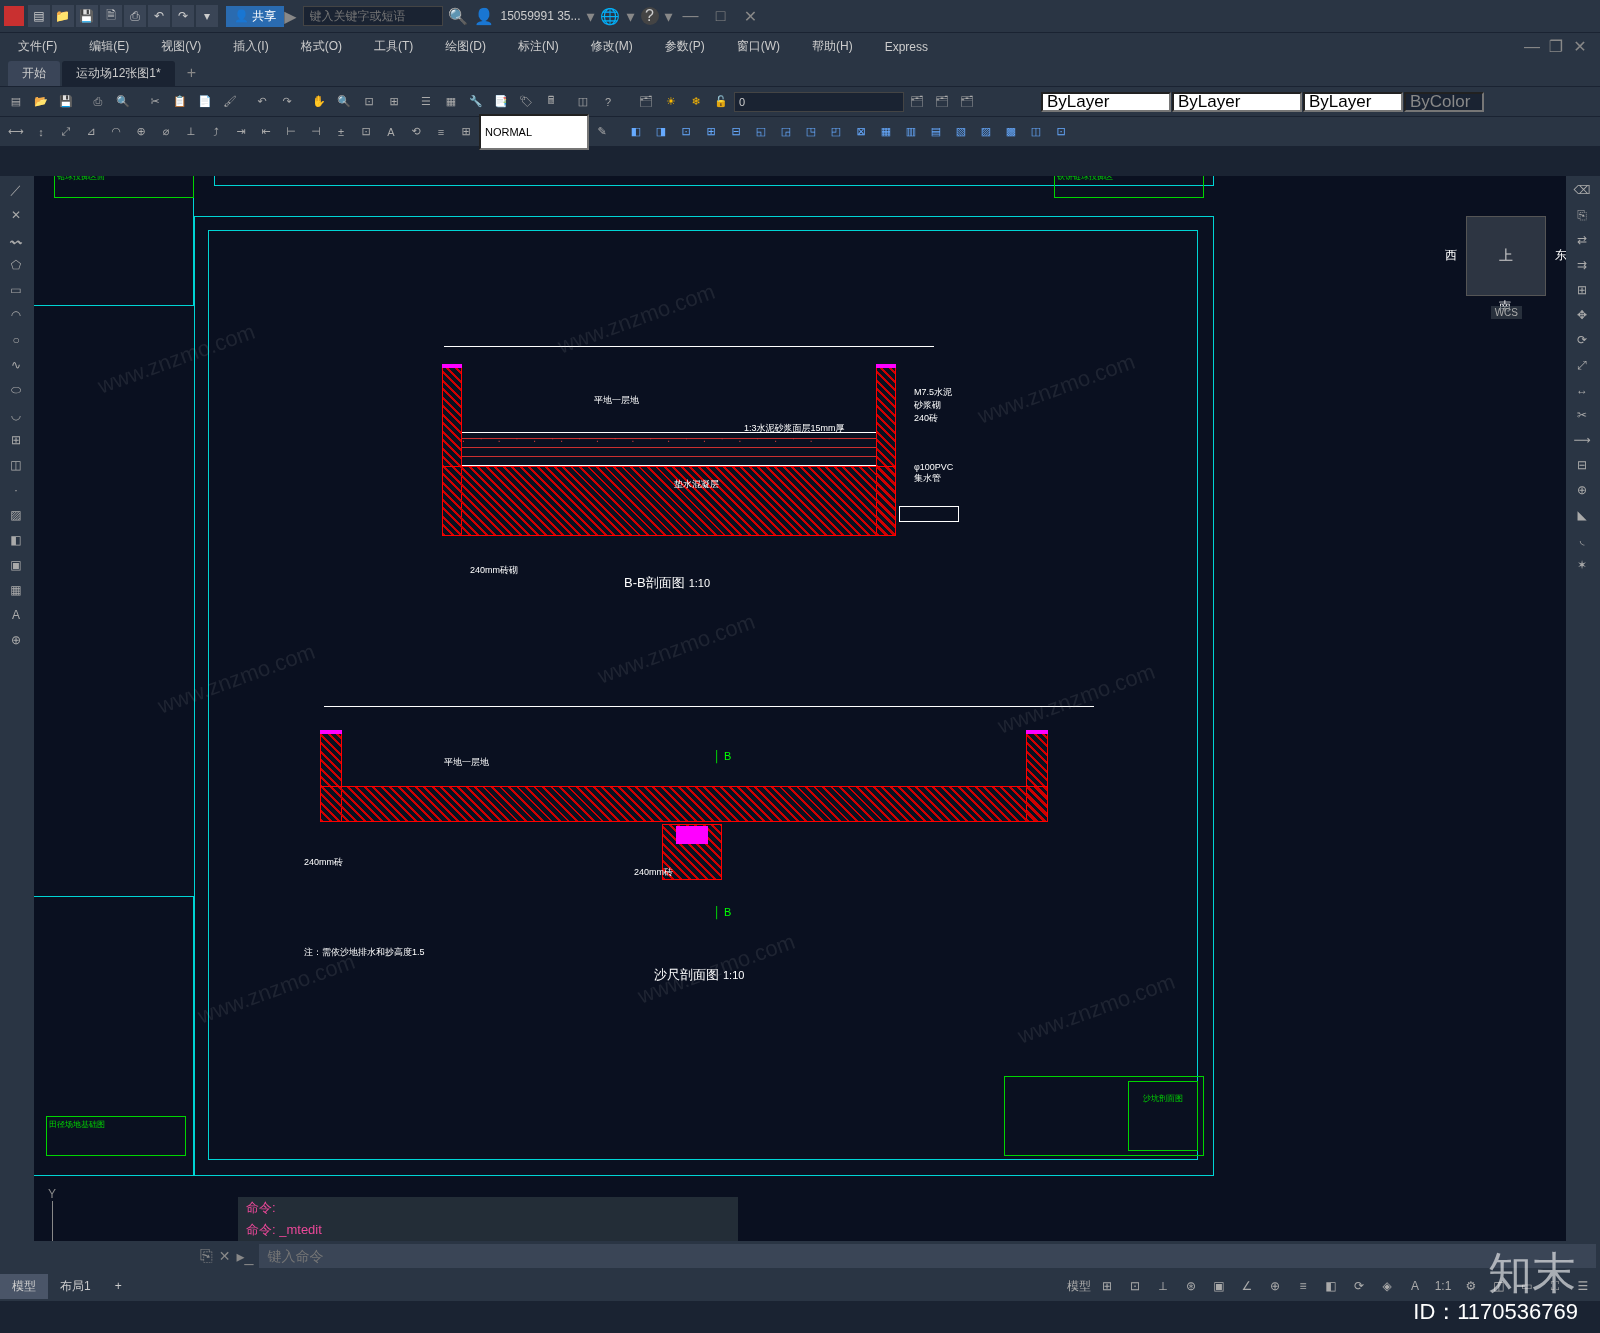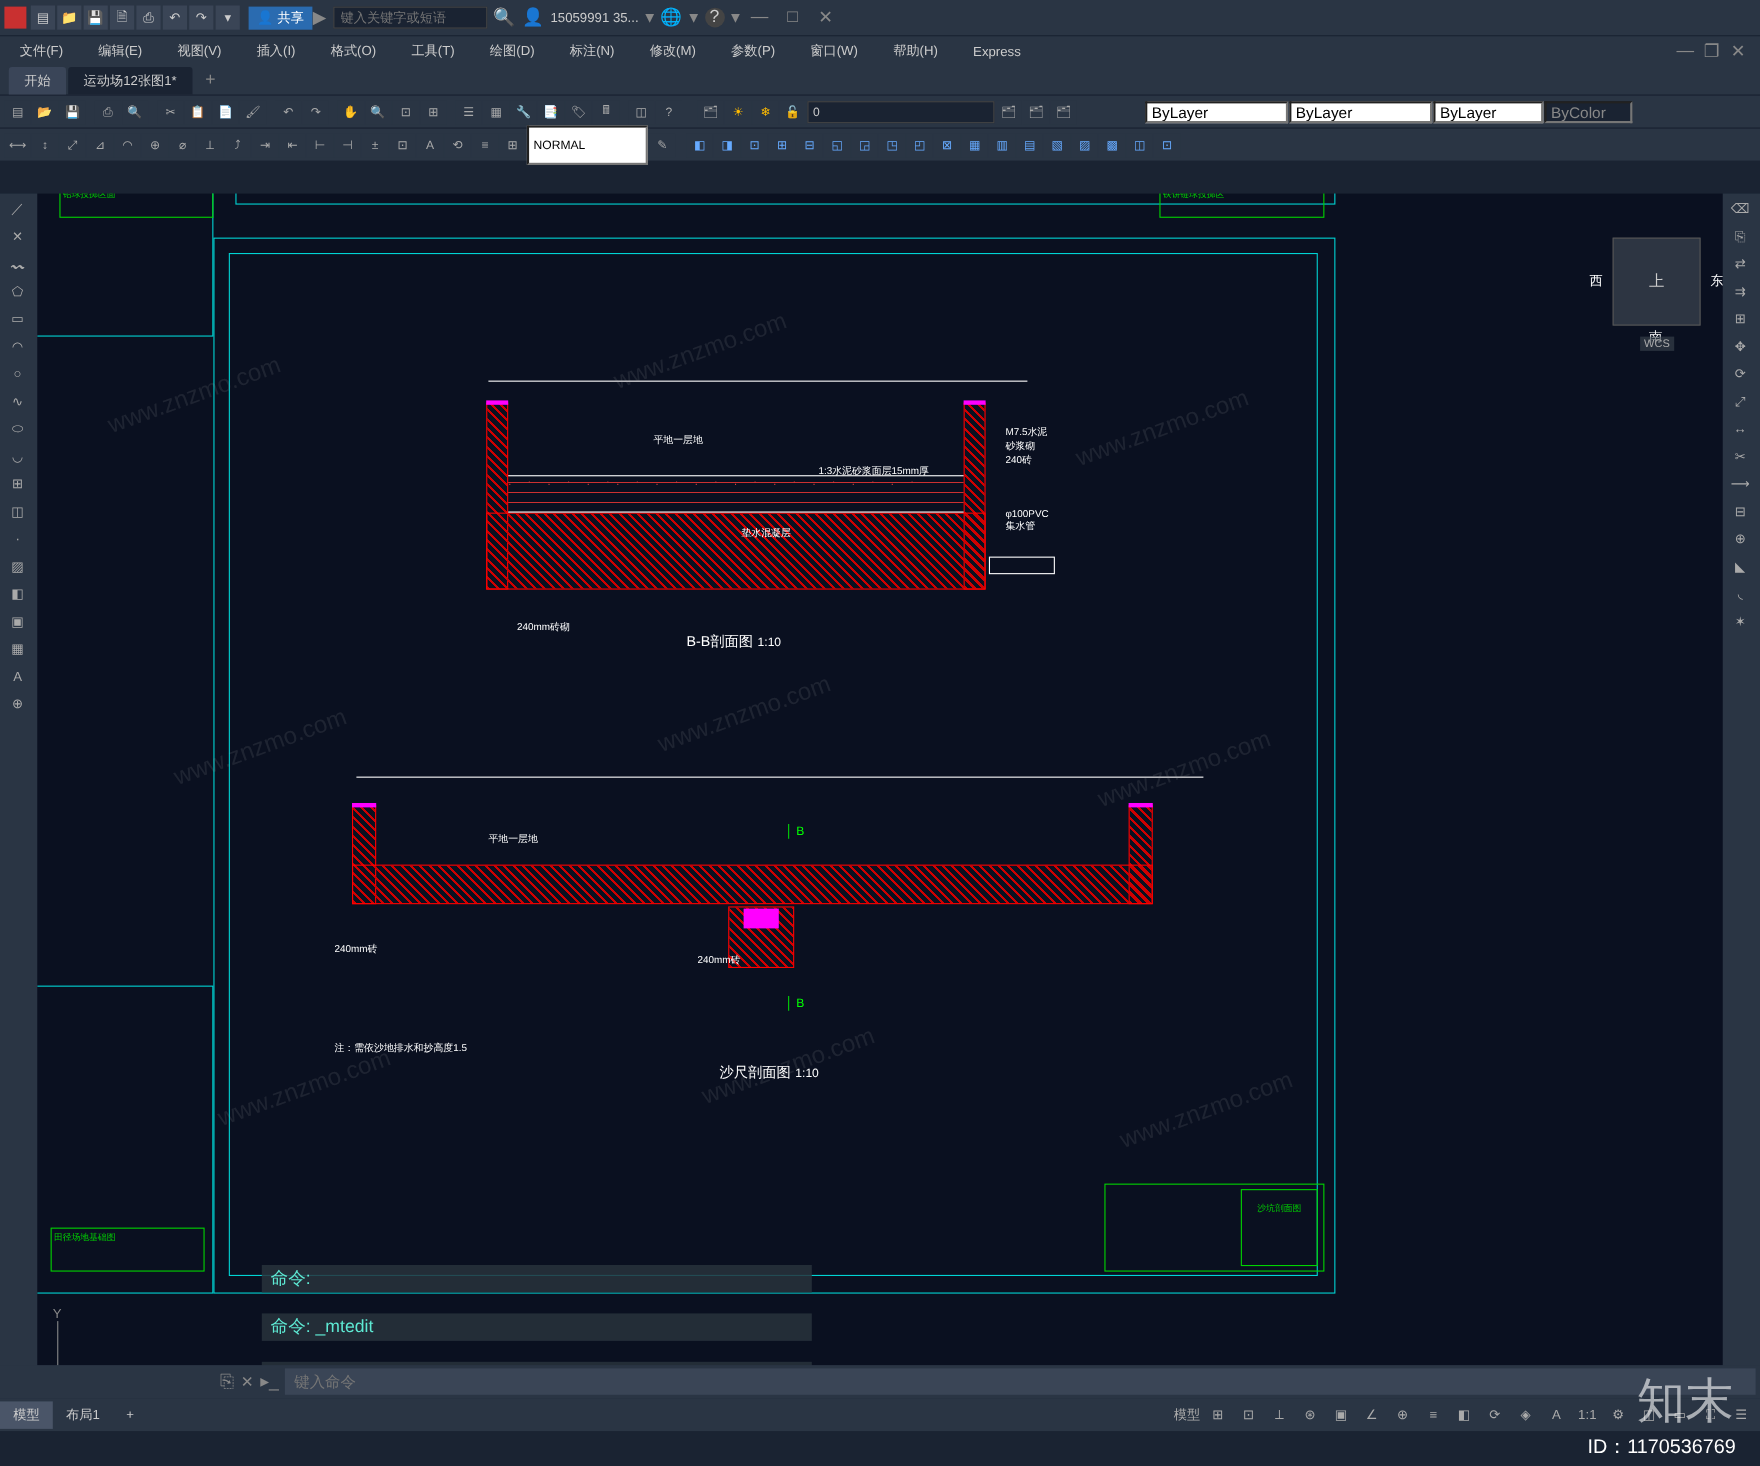--- a/index.html
+++ b/index.html
@@ -25,21 +25,21 @@
 .doc-tabs { height: 26px; background: #2a3544; display: flex; align-items: flex-end; padding-left: 8px; }
 .doc-tab { padding: 4px 14px; font-size: 12px; background: #3a4558; color: #ccc; border-radius: 3px 3px 0 0; margin-right: 2px; cursor: pointer; }
 .doc-tab.active { background: #1a2332; }
 .tab-plus { padding: 4px 10px; color: #888; cursor: pointer; }
 
 
 .toolbar-row { height: 30px; background: #2a3544; border-top: 1px solid #1a2332; display: flex; align-items: center; padding: 0 4px; gap: 1px; }
 .tb-btn { width: 24px; height: 22px; background: #2a3544; display: flex; align-items: center; justify-content: center; font-size: 11px; color: #aaa; cursor: pointer; border: 1px solid transparent; }
 .tb-sep { width: 6px; }
 .layer-input { background: #1a2332; border: 1px solid #444; color: #ccc; font-size: 11px; padding: 2px 4px; width: 140px; height: 20px; }
-.layer-select { background: #fff; color: #000; font-size: 14px; padding: 1px 4px; width: 100px; height: 20px; }
+.layer-select { background: #fff; color: #000; font-size: 17px; padding: 1px 4px; width: 100px; height: 20px; }
 .style-select { background: #fff; color: #000; font-size: 11px; padding: 1px 4px; width: 90px; height: 36px; }
 
 
 .main-area { position: absolute; top: 176px; left: 0; right: 0; bottom: 62px; display: flex; }
 .left-toolbar { width: 34px; background: #2a3544; display: flex; flex-direction: column; gap: 1px; padding: 2px; }
 .right-toolbar { width: 34px; background: #2a3544; display: flex; flex-direction: column; gap: 1px; padding: 2px; }
 .vtb { width: 28px; height: 24px; display: flex; align-items: center; justify-content: center; cursor: pointer; color: #aaa; font-size: 12px; }
 
 .canvas { flex: 1; background: #0a1020; position: relative; overflow: hidden; }
 
@@ -63,36 +63,36 @@
 .wcs-lbl { position: absolute; top: 130px; right: 44px; color: #aaa; font-size: 10px; background: rgba(60,70,80,0.6); padding: 1px 4px; }
 
 
 .ucs { position: absolute; bottom: 20px; left: 18px; }
 .ucs-x { position: absolute; width: 50px; height: 1px; background: #888; }
 .ucs-y { position: absolute; width: 1px; height: 50px; background: #888; bottom: 0; }
 .ucs-lbl { position: absolute; color: #888; font-size: 12px; }
 
 
 .cmd-area { position: absolute; bottom: 110px; left: 240px; width: 500px; }
-.cmd-hist { background: rgba(40,50,60,0.85); color: #5eead4; font-size: 16px; padding: 2px 8px; margin-top: 19px; }
+.cmd-hist { background: rgba(40,50,60,0.85); color: #ec4899; font-size: 13px; padding: 2px 8px; }
 .cmd-line { position: absolute; bottom: 62px; left: 0; right: 0; height: 30px; background: #2a3544; display: flex; align-items: center; padding: 0 4px; }
 .cmd-cross { color: #888; margin: 0 6px; font-size: 14px; }
 .cmd-input { flex: 1; background: #3a4556; border: none; color: #888; font-size: 14px; padding: 4px 8px; }
 
 
 .status-bar { position: absolute; bottom: 32px; left: 0; right: 0; height: 30px; background: #2a3544; display: flex; align-items: center; }
 .layout-tab { padding: 4px 12px; font-size: 12px; color: #ccc; cursor: pointer; }
 .layout-tab.active { background: #4a5568; }
 .status-right { margin-left: auto; display: flex; gap: 2px; padding-right: 4px; }
 .st-btn { width: 26px; height: 24px; display: flex; align-items: center; justify-content: center; color: #aaa; font-size: 12px; cursor: pointer; }
 
 
 .wm { position: absolute; color: rgba(180,180,180,0.12); font-size: 22px; transform: rotate(-20deg); pointer-events: none; }
 .wm-logo { position: absolute; bottom: 30px; right: 24px; color: rgba(255,255,255,0.6); font-size: 44px; font-weight: 300; }
-.wm-id { position: absolute; bottom: 6px; right: 22px; color: #fff; font-size: 18px; }
+.wm-id { position: absolute; bottom: 6px; right: 22px; color: #fff; font-size: 22px; }
 </style>
 </head>
 <body>
 
 <div class="title-bar">
   <div class="app-icon"></div>
   <div class="qat">
     <div class="qat-btn">▤</div>
     <div class="qat-btn">📁</div>
     <div class="qat-btn">💾</div>

